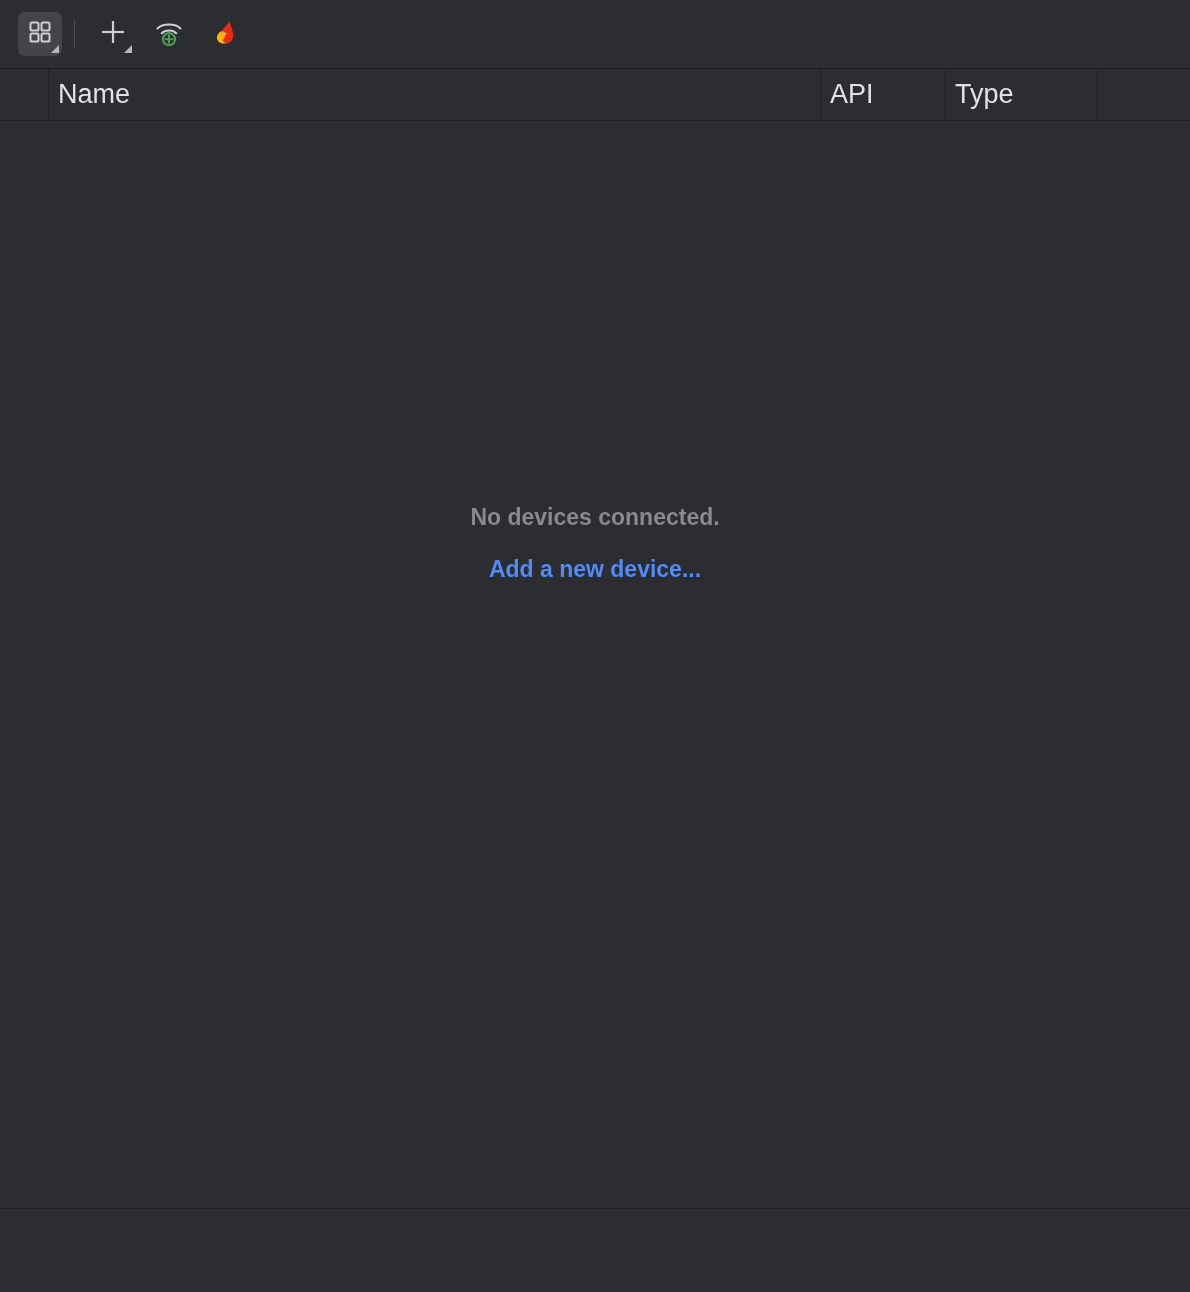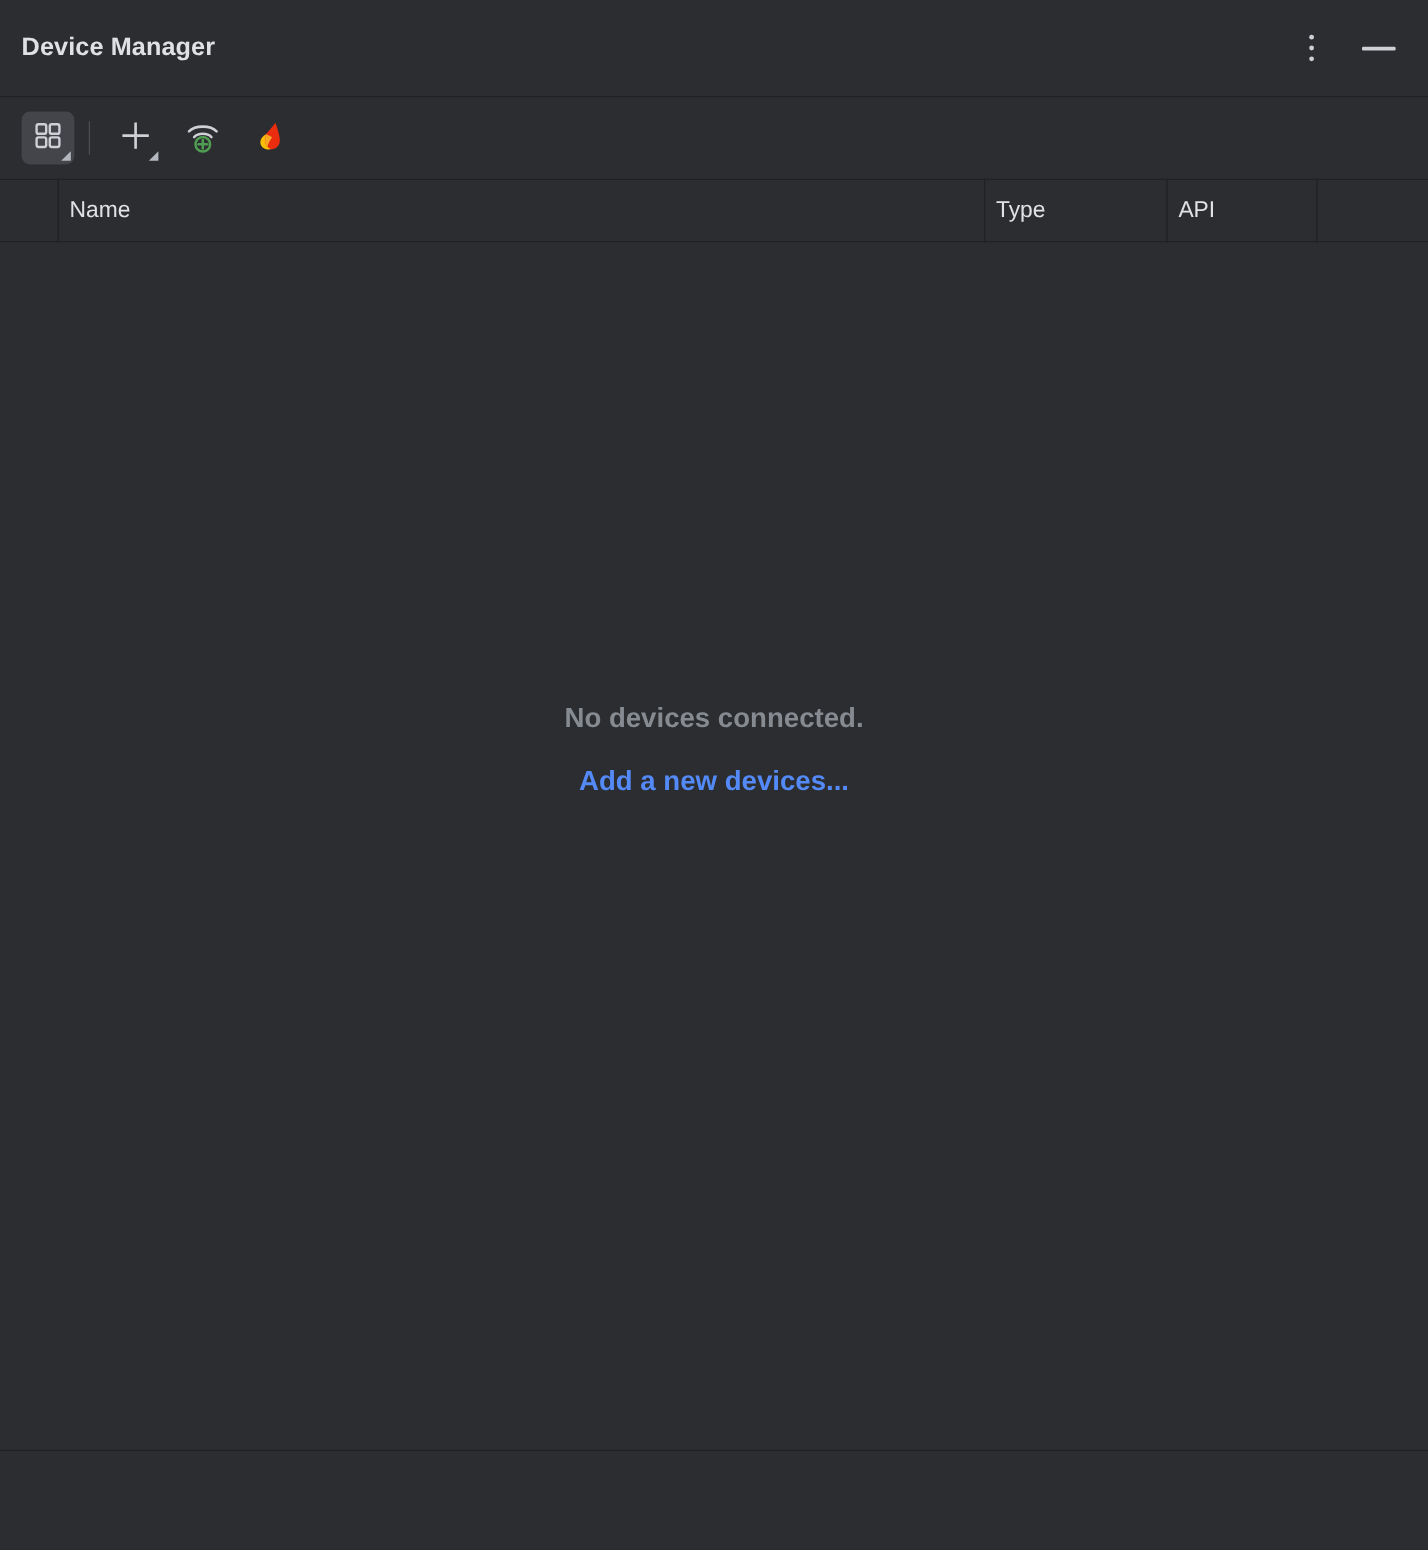--- a/index.html
+++ b/index.html
@@ -130,21 +130,21 @@
     align-items: center;
     border-bottom: 1px solid #1f2022;
     background: #2b2d30;
   }
   .th {
     height: 52px;
     box-sizing: border-box;
     display: flex;
     align-items: center;
     padding-left: 9px;
-    font-size: 19px;
+    font-size: 27px;
     color: #dfe1e5;
     border-left: 1px solid #1f2022;
     cursor: default;
     overflow: hidden;
     white-space: nowrap;
   }
   .th.first {
     border-left: none;
   }
   .col-lead  { width: 48px; padding-left: 0; }
@@ -191,36 +191,20 @@
     box-sizing: border-box;
     border-top: 1px solid #1f2022;
     background: #2b2d30;
   }
 </style>
 </head>
 <body>
 
 <div class="window">
 
-  <div class="titlebar">
-    <div class="title-text">Device Manager</div>
-    <div class="titlebar-spacer"></div>
-    <div class="title-actions">
-      <div class="icon-btn">
-        <span class="kebab">
-          <i></i>
-            <i></i>
-            <i></i>
-        </span>
-      </div>
-      <div class="icon-btn">
-        <span class="minimize-bar"></span>
-      </div>
-    </div>
-  </div>
 
   <div class="toolbar">
 
     <div class="tb-btn selected">
       <span>
         <svg width="26" height="26" viewBox="0 0 26 26" fill="none">
           <rect x="3.5" y="3.5" width="8" height="8" rx="1.6" stroke="#ced0d6" stroke-width="2"></rect>
           <rect x="14.5" y="3.5" width="8" height="8" rx="1.6" stroke="#ced0d6" stroke-width="2"></rect>
           <rect x="3.5" y="14.5" width="8" height="8" rx="1.6" stroke="#ced0d6" stroke-width="2"></rect>
           <rect x="14.5" y="14.5" width="8" height="8" rx="1.6" stroke="#ced0d6" stroke-width="2"></rect>
@@ -265,29 +249,29 @@
           <path d="M11.6 13.9 C11.3 15.5, 11.1 17.2, 11.0 19.0 C10.9 21.0, 11.6 22.8, 12.8 24.2 C13.6 21.6, 14.9 19.0, 16.8 16.4 C15.1 15.4, 13.3 14.5, 11.6 13.9 Z" fill="#f9a825"></path>
         </svg>
       </span>
     </div>
 
   </div>
 
   <div class="table-head">
     <div class="th first col-lead"></div>
     <div class="th col-name">Name</div>
+    <div class="th col-api">API</div>
     <div class="th col-type">Type</div>
-    <div class="th col-api">API</div>
     <div class="th col-tail"></div>
   </div>
 
   <div class="content">
     <div class="empty-wrap">
       <div class="empty-title">No devices connected.</div>
-      <div class="empty-link">Add a new devices...</div>
+      <div class="empty-link">Add a new device...</div>
     </div>
   </div>
 
   <div class="statusbar">
     <span></span>
   </div>
 
 </div>
 
 </body></html>

